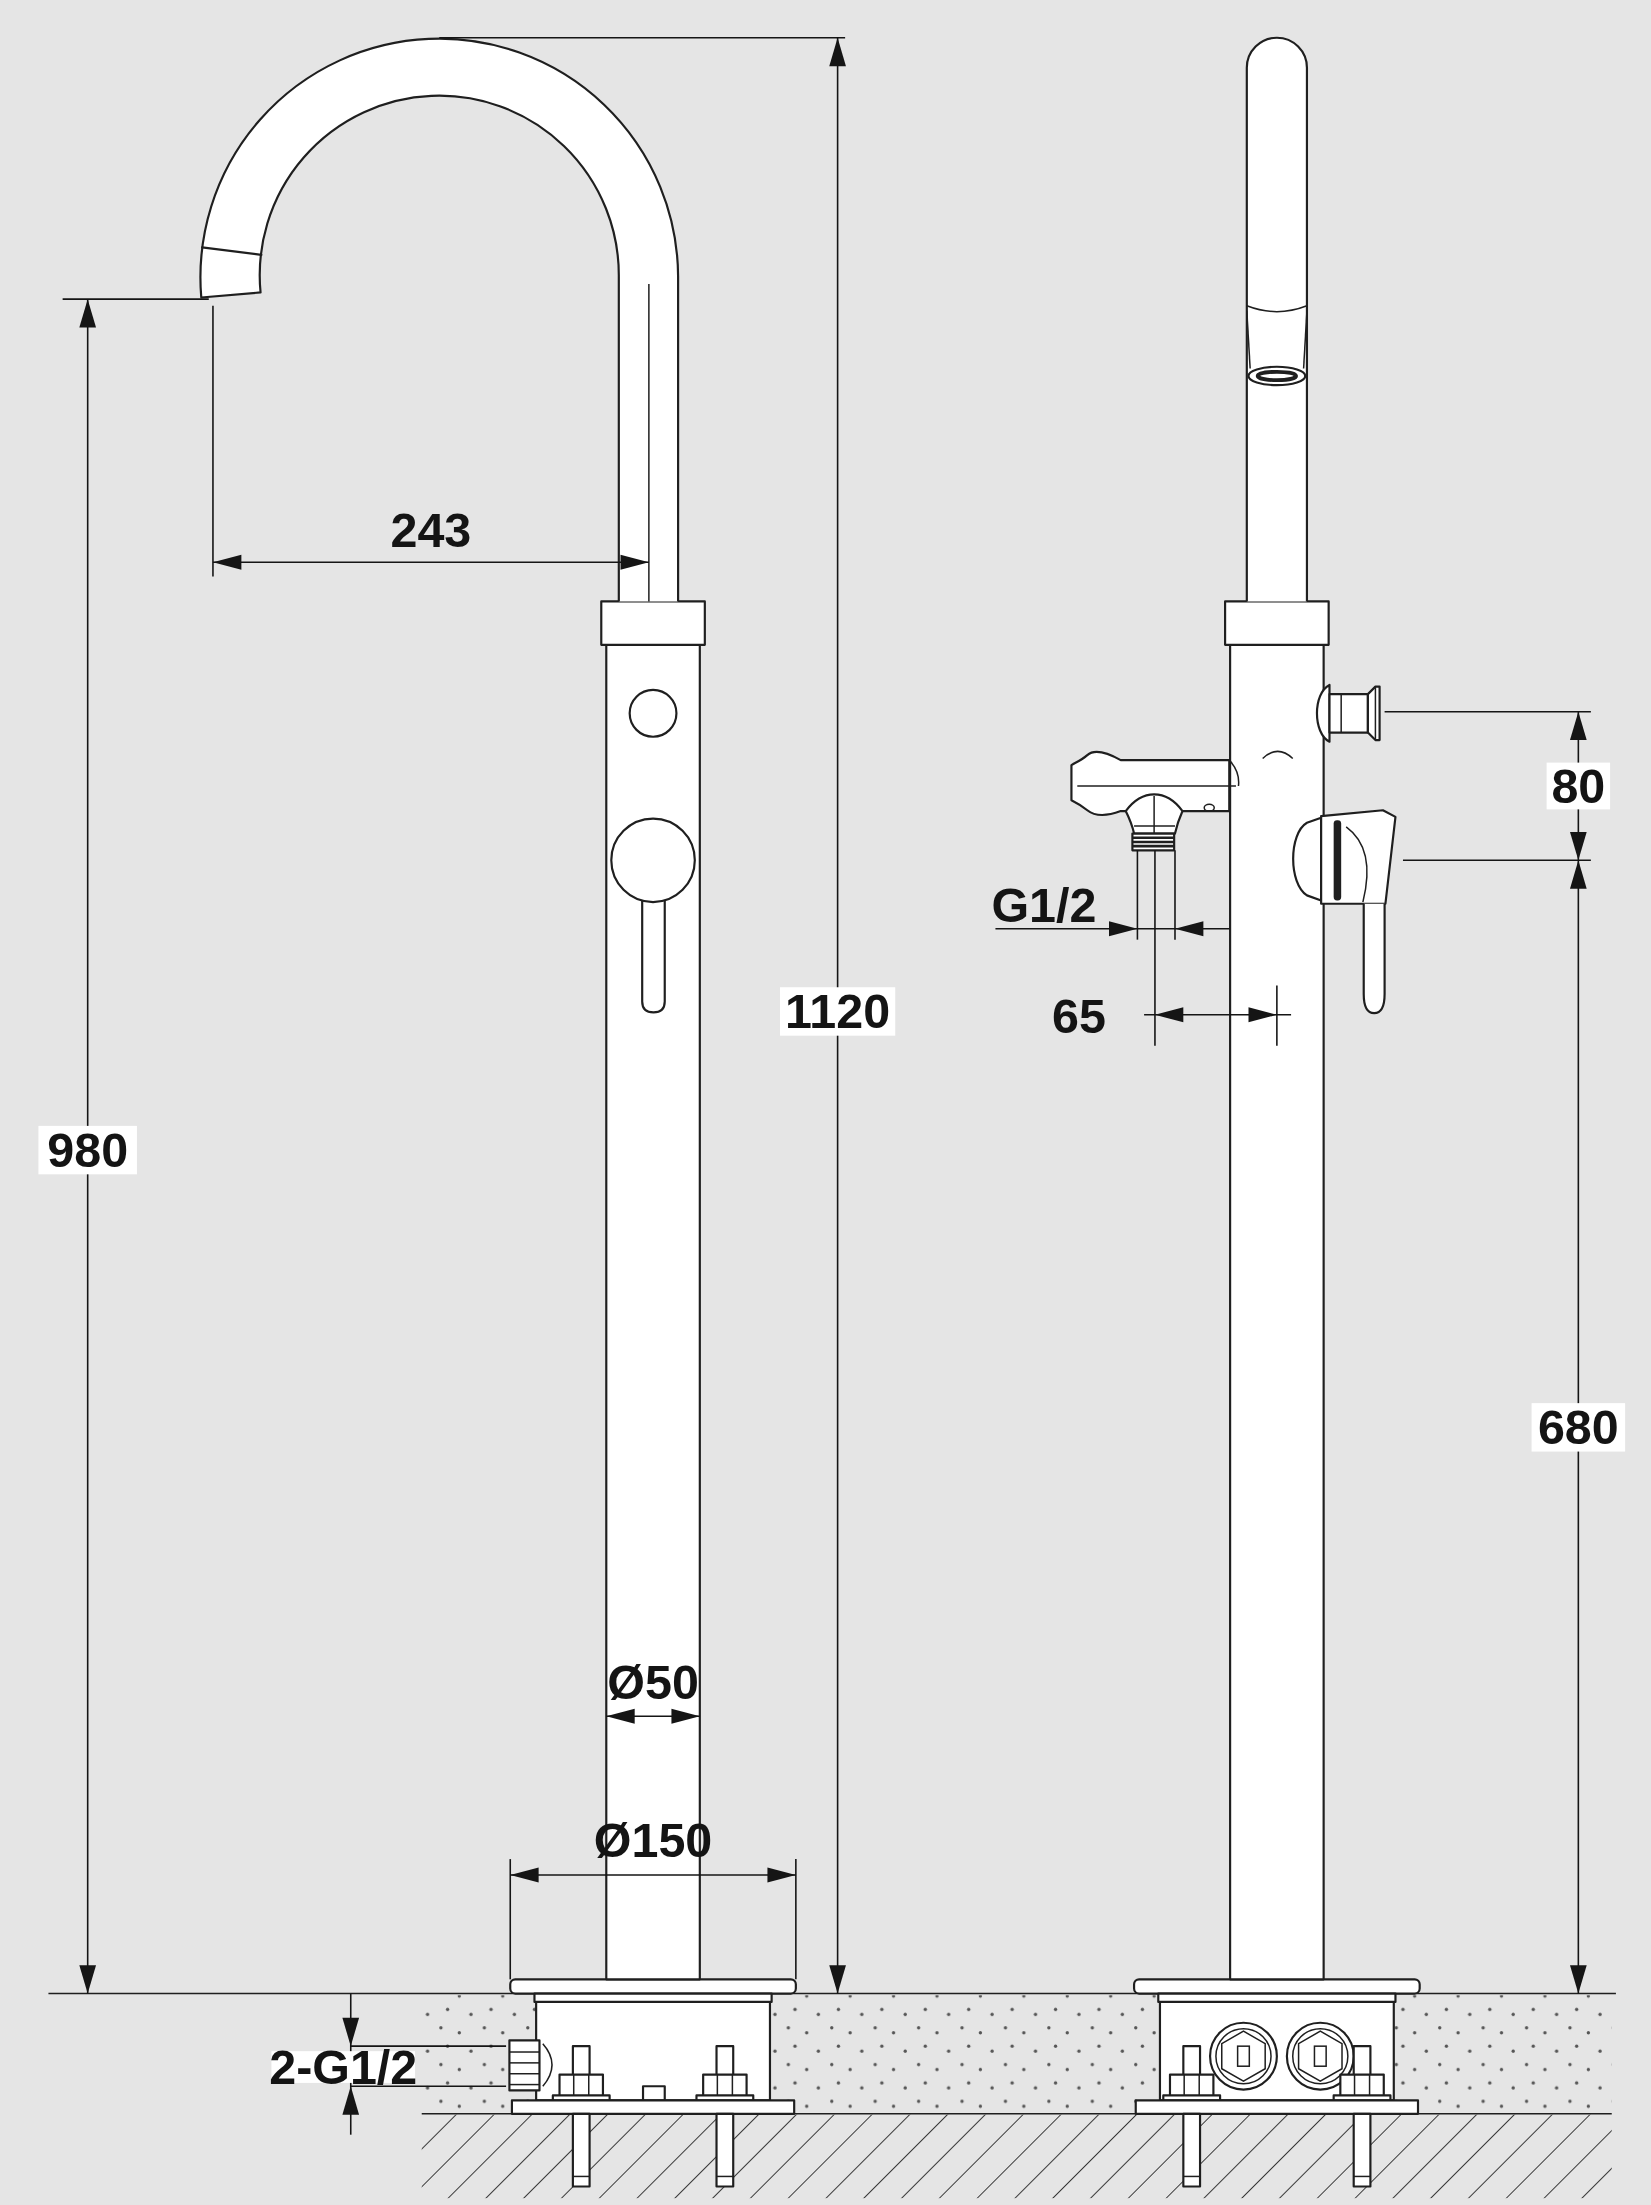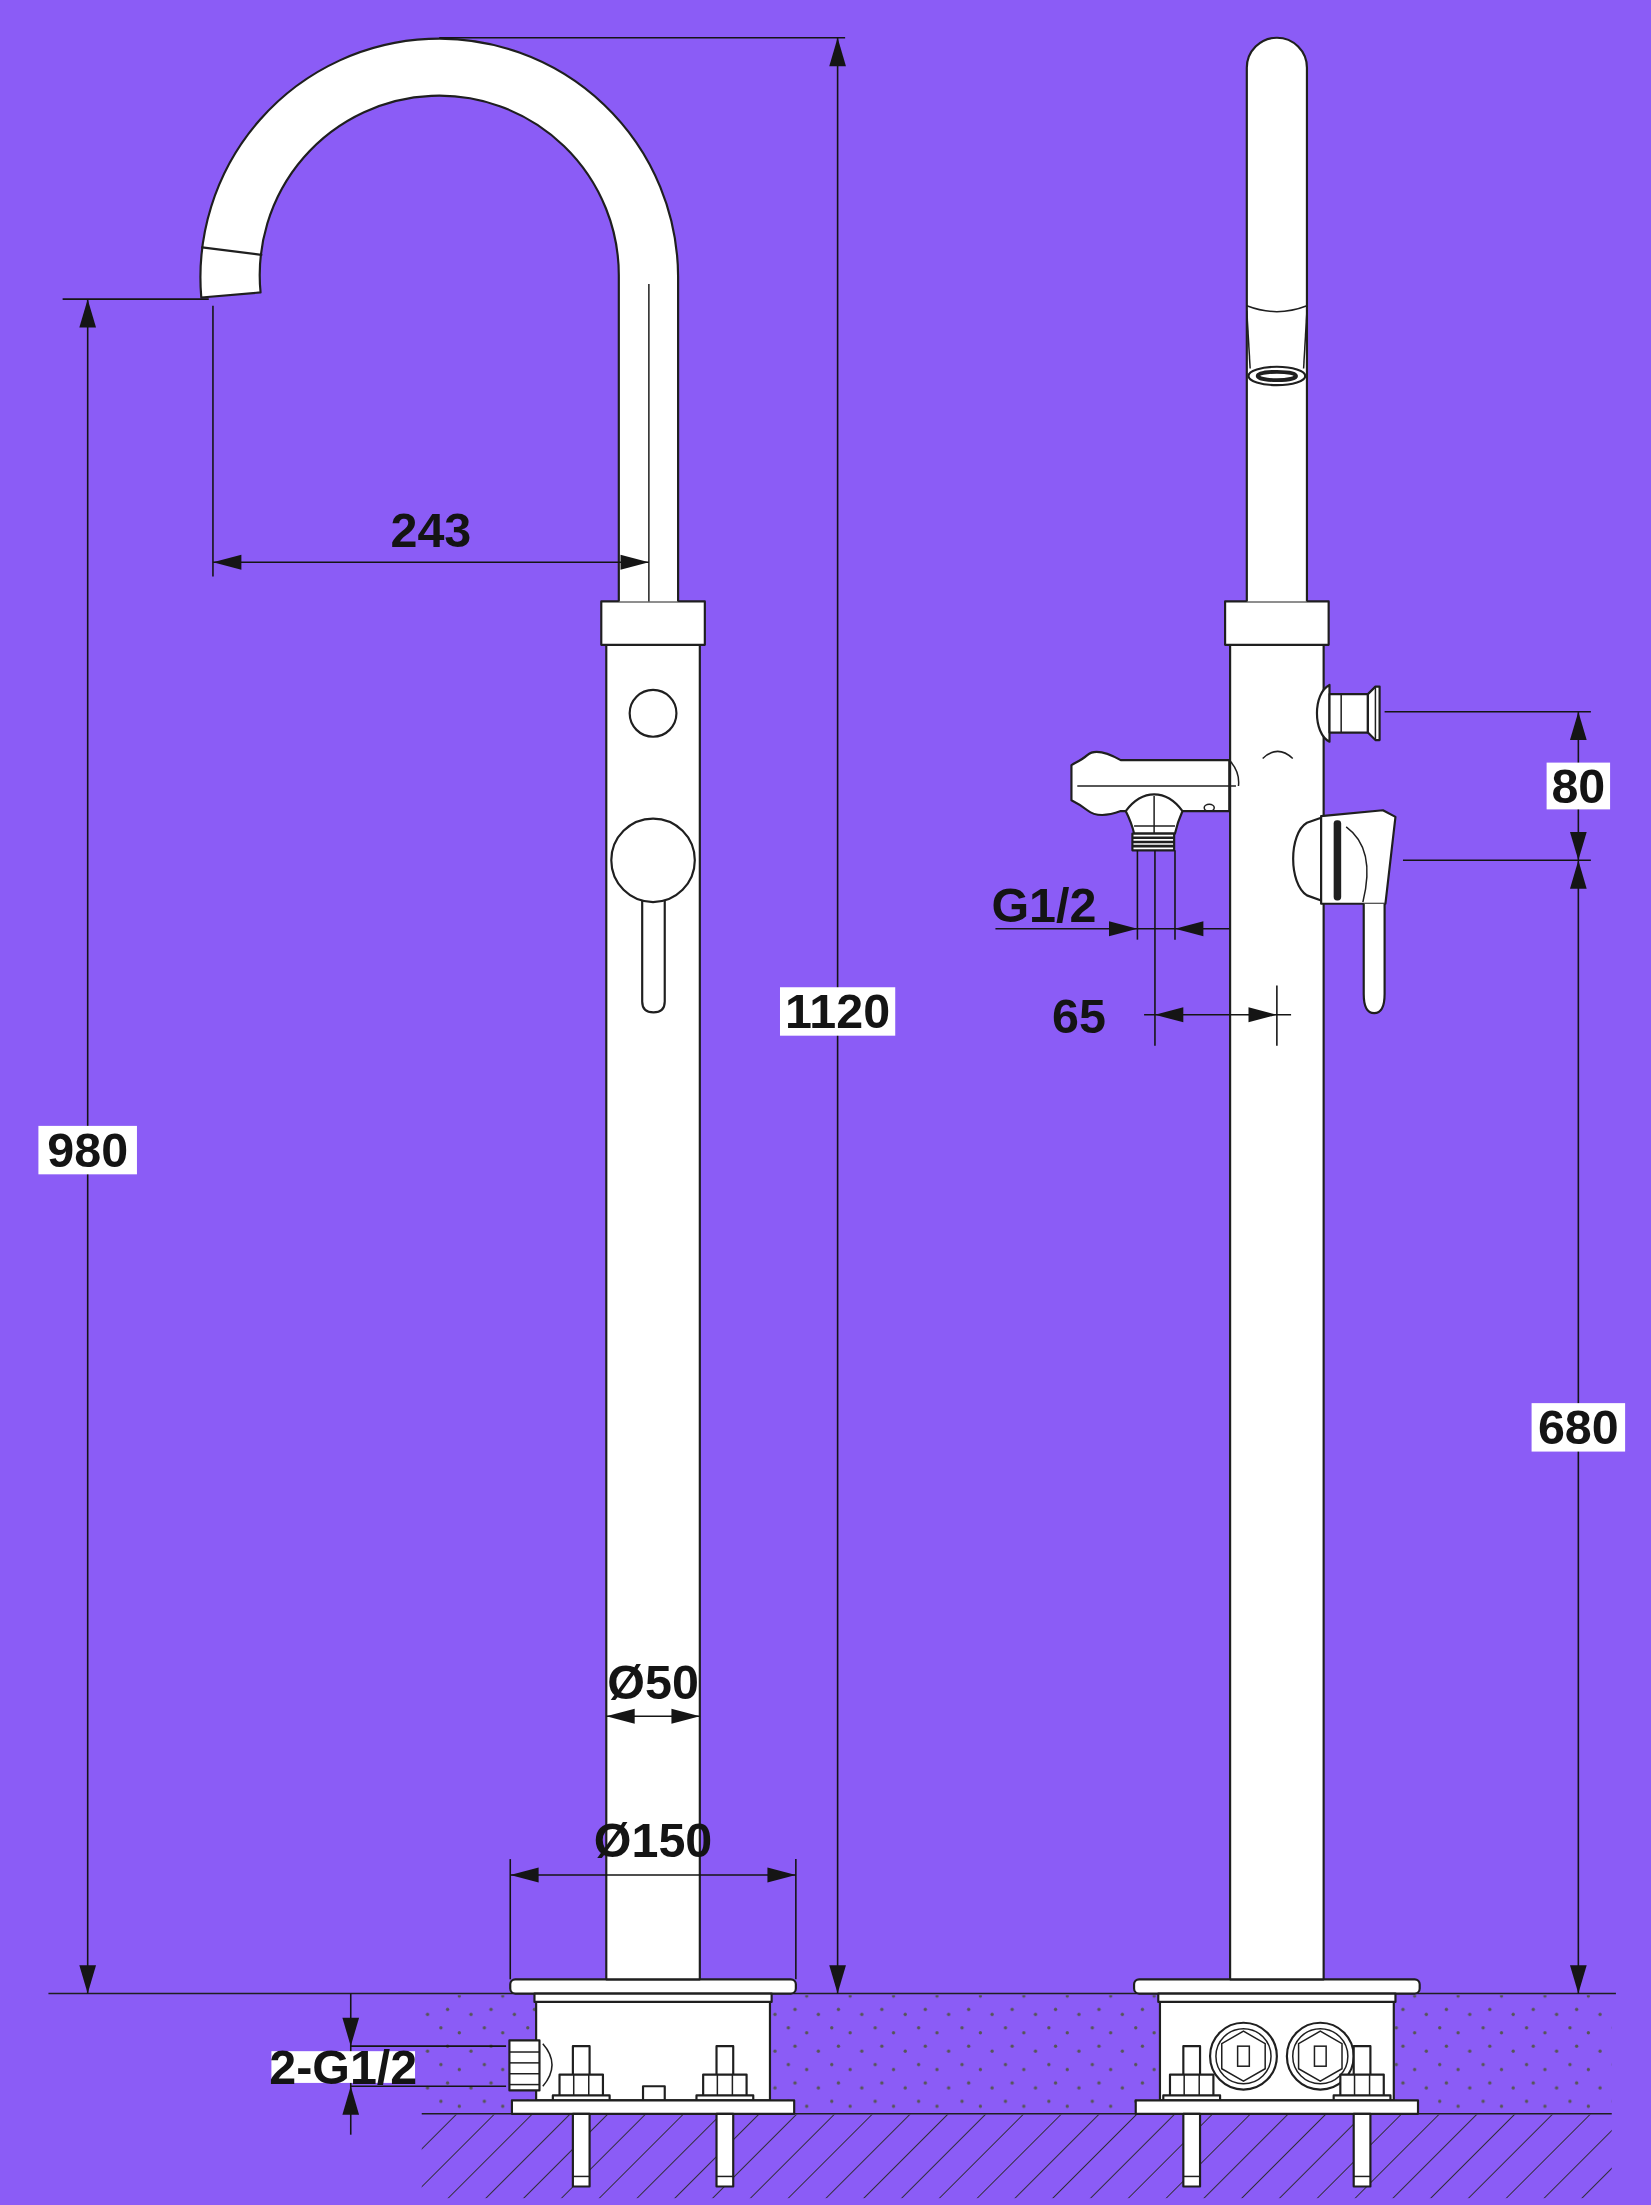--- a/index.html
+++ b/index.html
@@ -1,17 +1,17 @@
 <!DOCTYPE html>
 <html style="font-size:13.4px"><head>
 <meta charset="utf-8">
 <title>Technical Drawing</title>
 <style>
   html,body{margin:0;padding:0;background:#fff;}
-  .stage{width:1651px;height:2205px;position:relative;background:#8b5cf6;
+  .stage{width:1651px;height:2205px;position:relative;background:#e5e5e5;
          font-family:"Liberation Sans",sans-serif;}
   svg{display:block}
   .ol{fill:#fff;stroke:#1f1f1f;stroke-width:2.6;stroke-linejoin:round;}
   .ln{fill:none;stroke:#1f1f1f;stroke-width:2.6;stroke-linecap:round;}
   .ln-thin{fill:none;stroke:#1f1f1f;stroke-width:1.8;}
   .dim{fill:none;stroke:#151515;stroke-width:1.9;}
   .ar{fill:#151515;stroke:none;}
   .tx{fill:#141414;font-family:"Liberation Sans",sans-serif;font-weight:700;
       font-size:58px;text-anchor:middle;}
   .bg{fill:#ffffff;stroke:none;}

